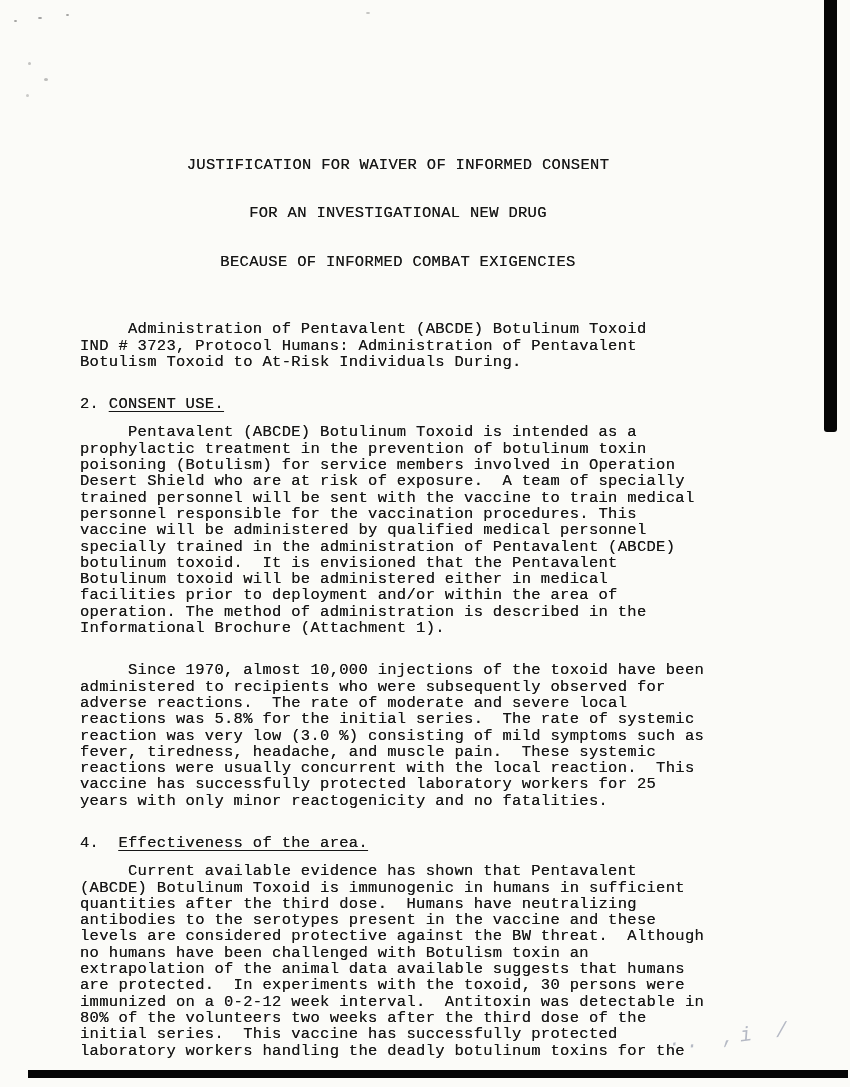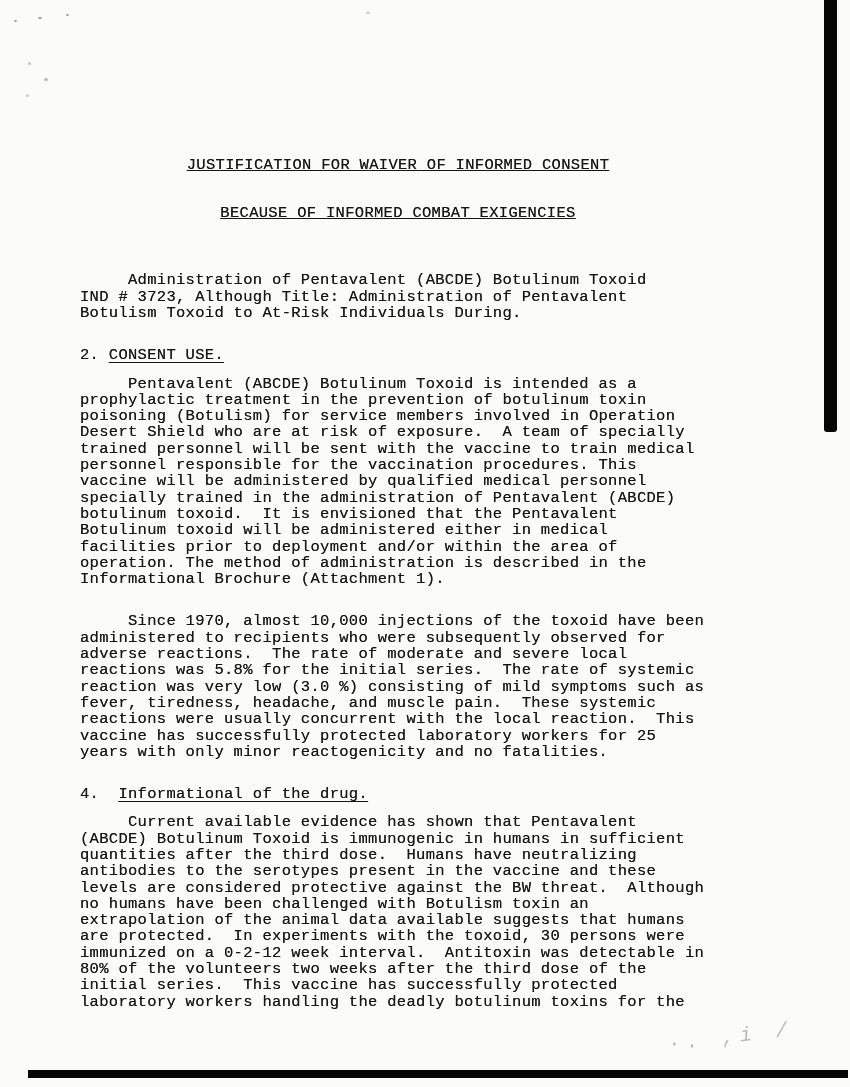--- a/index.html
+++ b/index.html
@@ -31,21 +31,21 @@
     line-height: 16.3px;
     letter-spacing: 0.3px;
     text-shadow: 0 0 0.6px rgba(20,20,20,0.75);
   }
   .title-block {
     width: 636px;
     text-align: center;
     margin-bottom: 18px;
     white-space: pre;
   }
-  .title-line { white-space: pre; text-decoration: underline; }
+  .title-line { white-space: pre; }
   .section-heading {
     white-space: pre;
     margin-bottom: 12px;
   }
   .section-heading .u {
     text-decoration: underline;
     text-underline-offset: 3px;
     text-decoration-thickness: 1.2px;
   }
   .section-body {
@@ -104,25 +104,26 @@
   <div class="speck s5"></div>
   <div class="speck s6"></div>
   <div class="speck s7"></div>
   <div class="bar-right"></div>
   <div class="bar-bottom"></div>
 
   <div class="content">
 
     <div class="title-block">
       <div class="title-line">JUSTIFICATION FOR WAIVER OF INFORMED CONSENT</div>
+      <div class="title-line">FOR AN INVESTIGATIONAL NEW DRUG</div>
       <div class="title-line">BECAUSE OF INFORMED COMBAT EXIGENCIES</div>
     </div>
 
     <div class="section-body">     Administration of Pentavalent (ABCDE) Botulinum Toxoid
-IND # 3723, Although Title: Administration of Pentavalent
+IND # 3723, Protocol Humans: Administration of Pentavalent
 Botulism Toxoid to At-Risk Individuals During.</div>
 
     <div class="section-heading"><span>2. </span><span class="u">CONSENT USE.</span></div>
     <div class="section-body">     Pentavalent (ABCDE) Botulinum Toxoid is intended as a
 prophylactic treatment in the prevention of botulinum toxin
 poisoning (Botulism) for service members involved in Operation
 Desert Shield who are at risk of exposure.  A team of specially
 trained personnel will be sent with the vaccine to train medical
 personnel responsible for the vaccination procedures. This
 vaccine will be administered by qualified medical personnel
@@ -136,21 +137,21 @@
     <div class="section-body">     Since 1970, almost 10,000 injections of the toxoid have been
 administered to recipients who were subsequently observed for
 adverse reactions.  The rate of moderate and severe local
 reactions was 5.8% for the initial series.  The rate of systemic
 reaction was very low (3.0 %) consisting of mild symptoms such as
 fever, tiredness, headache, and muscle pain.  These systemic
 reactions were usually concurrent with the local reaction.  This
 vaccine has successfully protected laboratory workers for 25
 years with only minor reactogenicity and no fatalities.</div>
 
-    <div class="section-heading"><span>4.  </span><span class="u">Informational of the drug.</span></div>
+    <div class="section-heading"><span>4.  </span><span class="u">Effectiveness of the area.</span></div>
     <div class="section-body">     Current available evidence has shown that Pentavalent
 (ABCDE) Botulinum Toxoid is immunogenic in humans in sufficient
 quantities after the third dose.  Humans have neutralizing
 antibodies to the serotypes present in the vaccine and these
 levels are considered protective against the BW threat.  Although
 no humans have been challenged with Botulism toxin an
 extrapolation of the animal data available suggests that humans
 are protected.  In experiments with the toxoid, 30 persons were
 immunized on a 0-2-12 week interval.  Antitoxin was detectable in
 80% of the volunteers two weeks after the third dose of the

